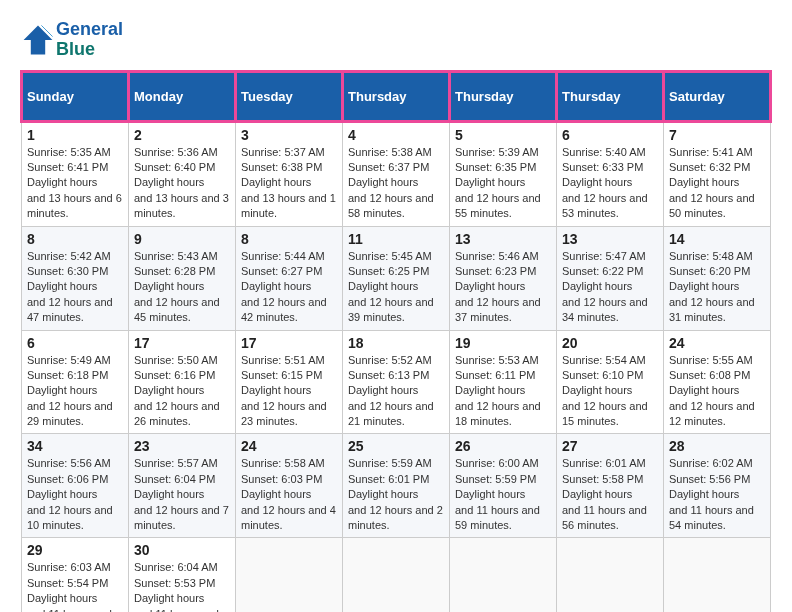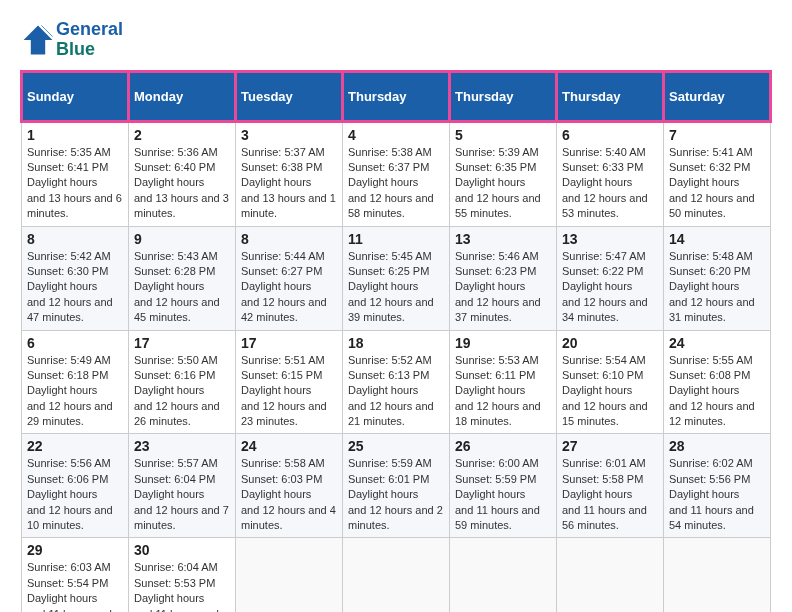--- a/index.html
+++ b/index.html
@@ -309,21 +309,21 @@
         <div class="day-detail">
           Sunrise: 5:55 AM<br>
           Sunset: 6:08 PM<br>
           Daylight hours<br>
           and 12 hours and 12 minutes.
         </div>
         </td>
       </tr>
       <tr>
         <td>
-        <span class="day-num">22</span>
+        <span class="day-num">34</span>
         <div class="day-detail">
           Sunrise: 5:56 AM<br>
           Sunset: 6:06 PM<br>
           Daylight hours<br>
           and 12 hours and 10 minutes.
         </div>
         </td>
         <td>
         <span class="day-num">23</span>
         <div class="day-detail">

